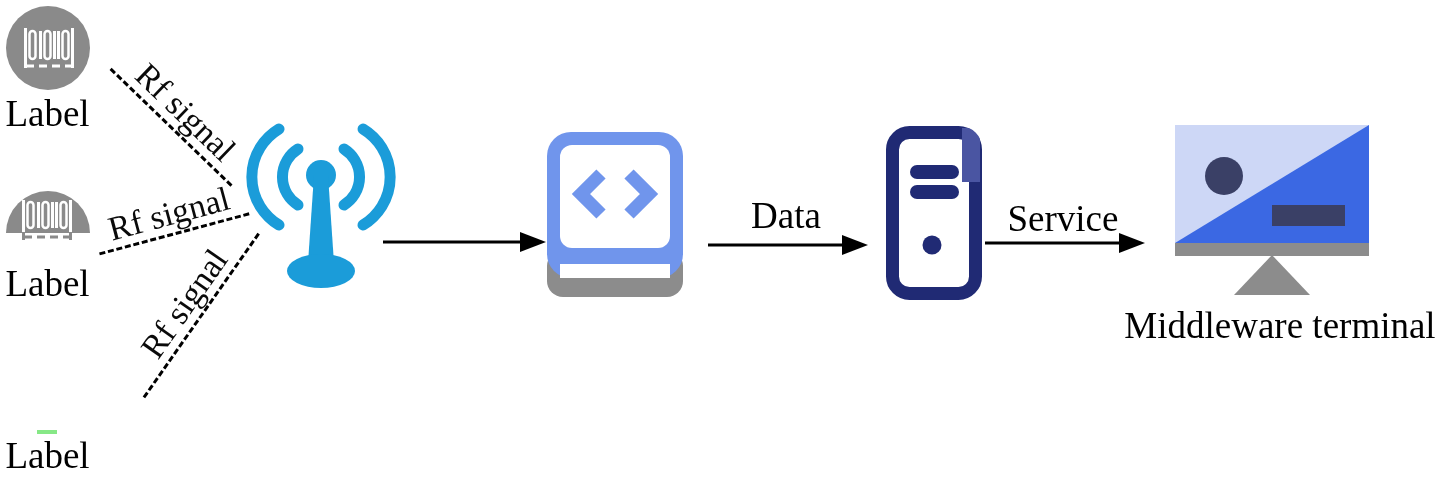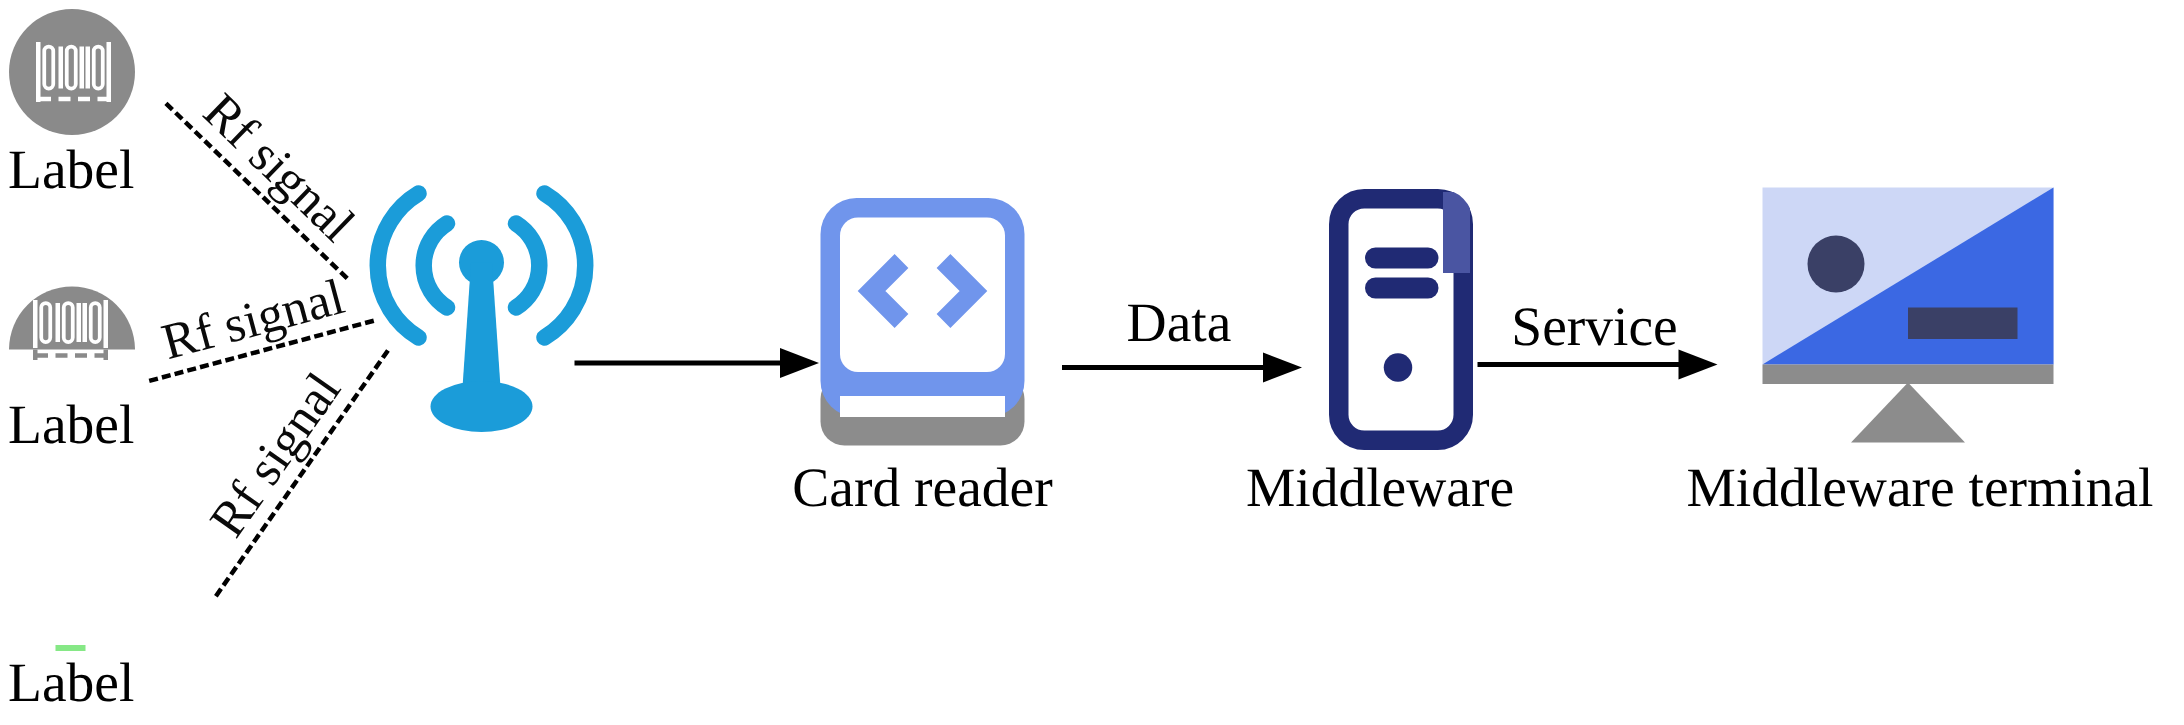--- a/index.html
+++ b/index.html
@@ -111,21 +111,20 @@
       <rect x="2" y="120" width="136" height="47" rx="16" fill="#8C8C8C"></rect>
       <rect x="2" y="2" width="136" height="146" rx="24" fill="#7095EC"></rect>
       <rect x="15" y="15" width="110" height="103" rx="12" fill="#ffffff"></rect>
       <rect x="15" y="134" width="110" height="14" fill="#ffffff"></rect>
       <g fill="none" stroke="#7095EC" stroke-width="13" stroke-linejoin="miter">
         <polyline points="56,44 36,64 56,84"></polyline>
         <polyline points="84,44 104,64 84,84"></polyline>
       </g>
     </svg>
   </div>
-  <div class="caption" style="left:520px;top:306px;width:190px;">Card reader</div>
 
   <div class="caption" style="left:706px;top:196px;width:160px;">Data</div>
   <svg class="arrow-svg" style="left:706px;top:233px;" width="162" height="24" viewBox="0 0 162 24">
     <line x1="2" y1="12" x2="138" y2="12" stroke="#000" stroke-width="3.2"></line>
     <polygon points="136,2 162,12 136,22" fill="#000"></polygon>
   </svg>
 
   <div class="abs" style="left:886px;top:126px;width:96px;height:174px;">
     <svg width="96" height="174" viewBox="0 0 96 174">
       <defs>
@@ -133,21 +132,20 @@
             <rect x="0" y="0" width="96" height="174" rx="22"></rect>
           </clipPath>
         </defs>
       <rect x="6.5" y="6.5" width="83" height="161" rx="17" fill="#ffffff" stroke="#202A74" stroke-width="13"></rect>
       <rect x="76" y="2" width="18" height="54" fill="#4A55A2" clip-path="url(#mwclip)"></rect>
       <rect x="24" y="39" width="49" height="14" rx="7" fill="#202A74"></rect>
       <rect x="24" y="59" width="49" height="14" rx="7" fill="#202A74"></rect>
       <circle cx="46" cy="119" r="9.5" fill="#202A74"></circle>
     </svg>
   </div>
-  <div class="caption" style="left:820px;top:306px;width:200px;">Middleware</div>
 
   <div class="caption" style="left:983px;top:182px;width:160px;margin-top:17px;">Service</div>
   <svg class="arrow-svg" style="left:983px;top:231px;" width="162" height="24" viewBox="0 0 162 24">
     <line x1="2" y1="12" x2="138" y2="12" stroke="#000" stroke-width="3.2"></line>
     <polygon points="136,2 162,12 136,22" fill="#000"></polygon>
   </svg>
 
   <div class="abs" style="left:1172px;top:123px;width:200px;height:175px;">
     <svg width="200" height="175" viewBox="0 0 200 175">
       <rect x="3" y="2" width="194" height="118" fill="#CDD7F6"></rect>

